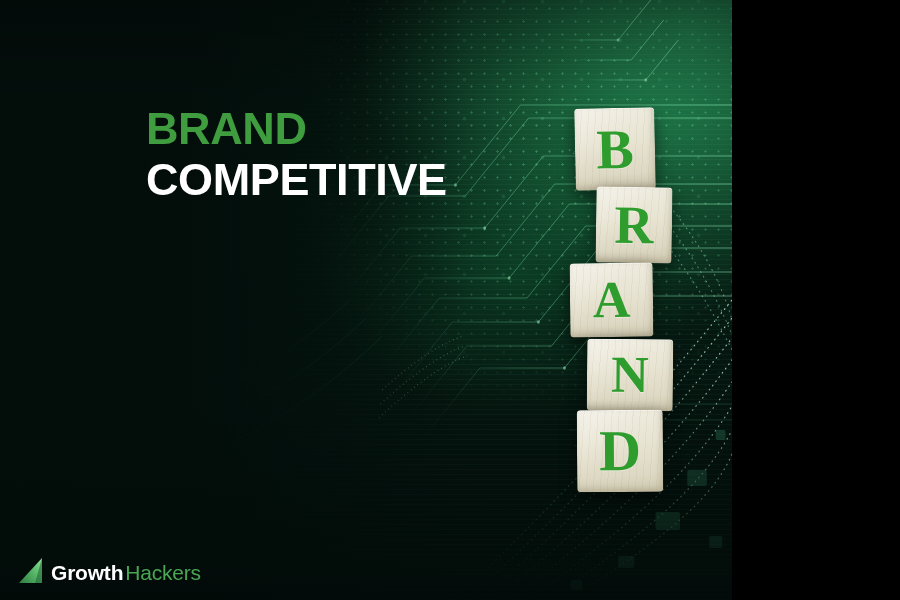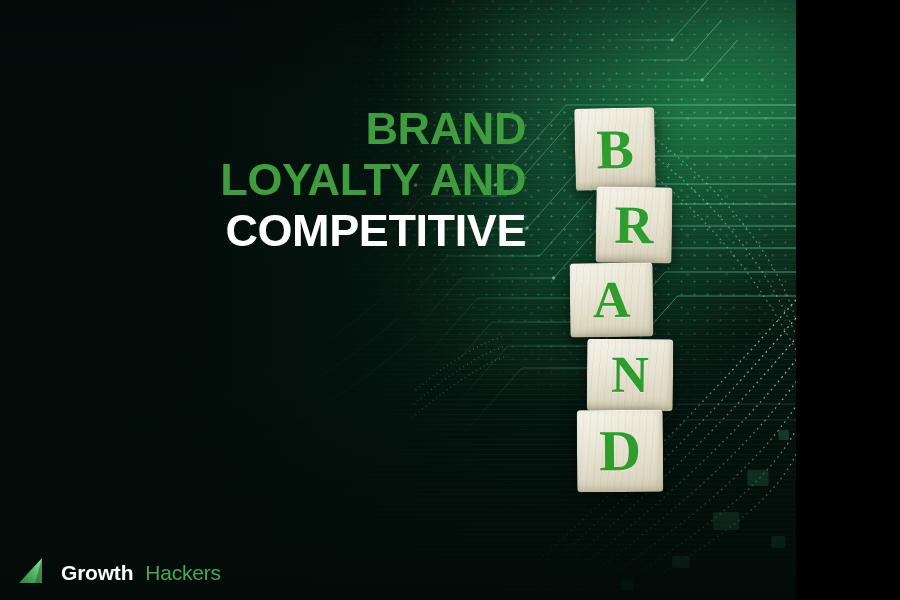--- a/index.html
+++ b/index.html
@@ -7,25 +7,24 @@
     margin: 0;
     padding: 0;
     background: #000;
   }
   body {
     font-family: "Liberation Sans", sans-serif;
   }
 
   .poster {
     position: relative;
-    width: 796px;
+    width: 732px;
     height: 600px;
     overflow: hidden;
     background: #04110d;
-    text-align: right;
   }
 
   
 
   .bg-base {
     position: absolute;
     inset: 0;
     background:
       radial-gradient(120% 95% at 96% 22%, #1d6b3e 0%, #14built 0%, #115234 22%, #0a3322 44%, #061d14 66%, #04110d 100%),
       linear-gradient(90deg, #03100c 0%, #03100c 38%, #062018 56%, #0a3523 74%, #0d4129 88%, #0b3724 100%);
@@ -162,21 +161,21 @@
   .cube-4 .glyph { font-size: 58px; }
 
   
 
   .logo {
     position: absolute;
     left: 18px;
     bottom: 14px;
     display: flex;
     align-items: center;
-    gap: 12px;
+    gap: 2px;
     height: 28px;
   }
   .logo-mark {
     width: 30px;
     height: 28px;
     display: block;
     margin-right: 1px;
   }
   .logo-word {
     font-size: 21px;
@@ -291,21 +290,20 @@
       <rect x="880" y="430" width="12" height="10" rx="2"></rect>
     </g>
   </svg>
 
   <div class="bg-scan"></div>
   <div class="bg-vignette-left"></div>
   <div class="bg-vignette-bottom"></div>
 
   <h1 class="headline">
     <span class="ln hl-green">BRAND</span>
-    <span class="ln hl-green">LOYALTY AND</span>
     <span class="ln hl-white">COMPETITIVE</span>
   </h1>
 
   <div class="blocks">
     <div class="cube cube-0">
       <span class="glyph">B</span>
     </div>
     <div class="cube cube-1">
       <span class="glyph">R</span>
     </div>

